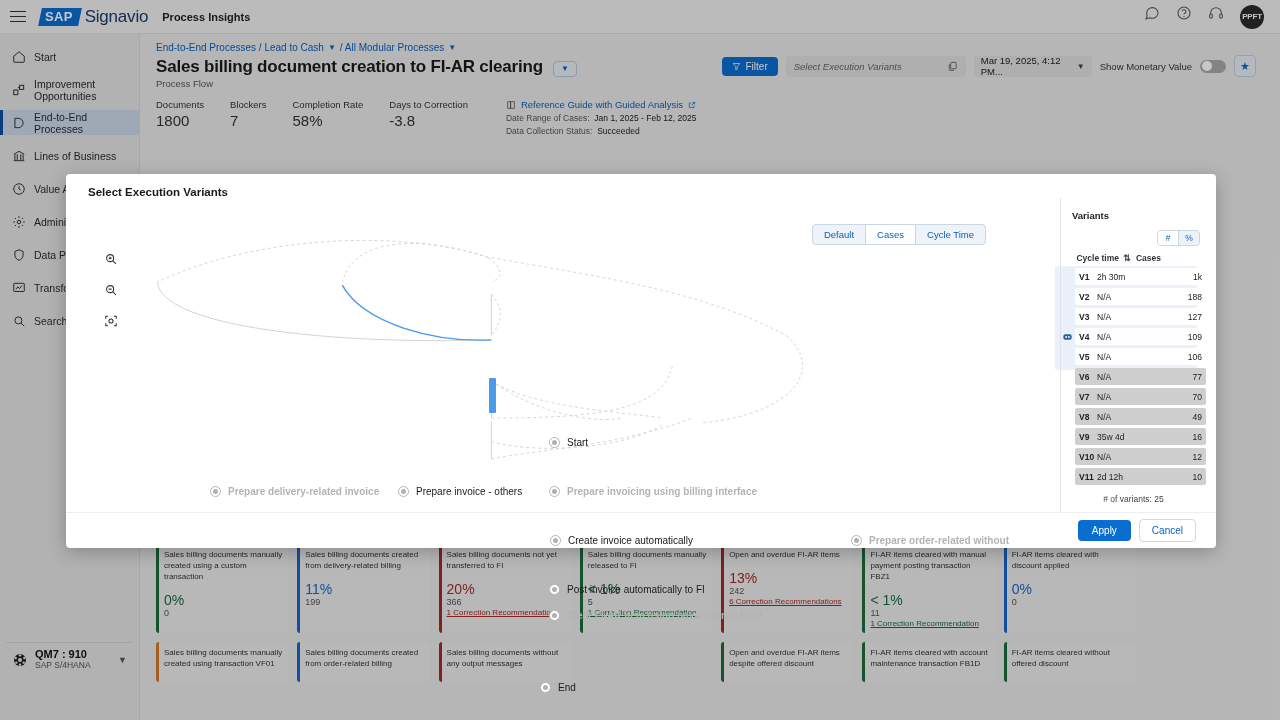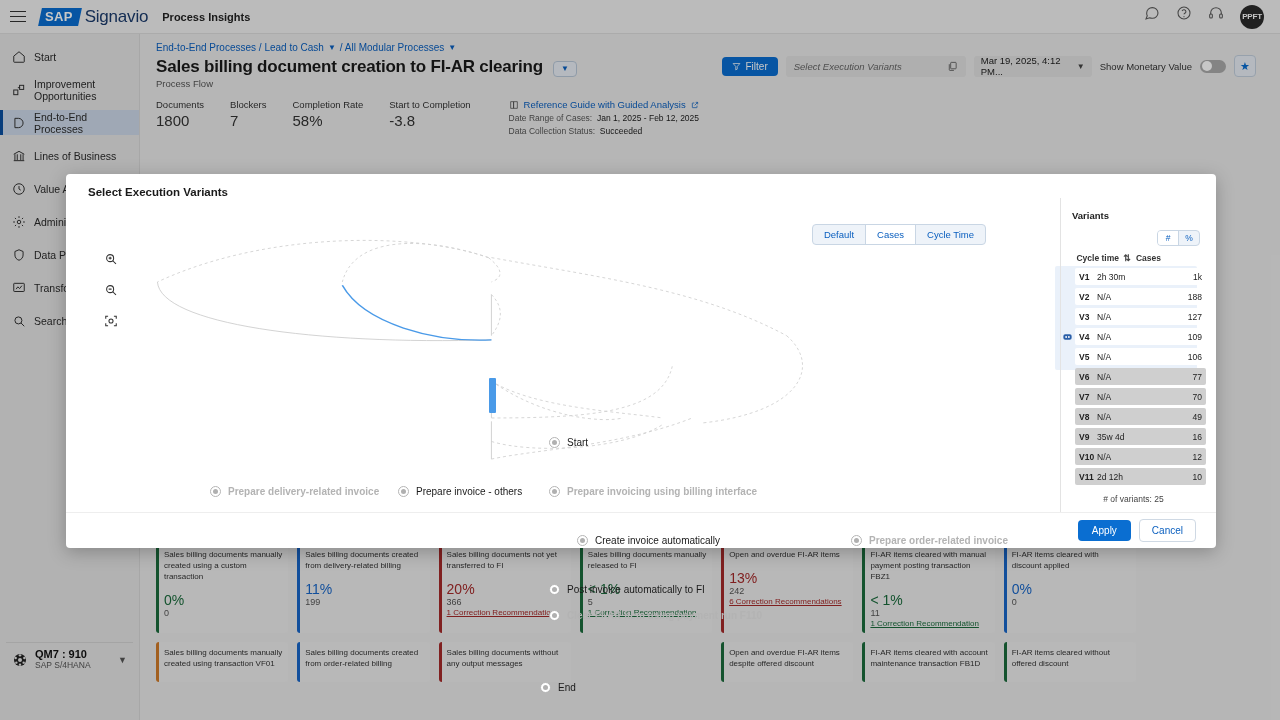--- a/index.html
+++ b/index.html
@@ -355,21 +355,21 @@
       </div>
       <div class="kpi">
         <div class="kpi-label">Blockers</div>
         <div class="kpi-val">7</div>
       </div>
       <div class="kpi">
         <div class="kpi-label">Completion Rate</div>
         <div class="kpi-val">58%</div>
       </div>
       <div class="kpi">
-        <div class="kpi-label">Start to Completion</div>
+        <div class="kpi-label">Days to Correction</div>
         <div class="kpi-val">-3.8</div>
       </div>
       <div class="ref-block">
         <div class="ref-link">
           <svg width="10" height="10" viewBox="0 0 24 24" fill="none" stroke="#444" stroke-width="1.7">
               <path d="M4 4h7v16H4z"></path>
               <path d="M11 4h9v16h-9z"></path>
             </svg>
           <span>Reference Guide with Guided Analysis</span>
           <svg width="8" height="8" viewBox="0 0 24 24" fill="none" stroke="#0a5fbf" stroke-width="2.2">
@@ -564,27 +564,27 @@
           <div class="node-label faded">Prepare delivery-related invoice</div>
         </div>
         <div class="node" style="left:332px; top:288px">
           <div class="node-dot"></div>
           <div class="node-label dark">Prepare invoice - others</div>
         </div>
         <div class="node" style="left:483px; top:288px">
           <div class="node-dot"></div>
           <div class="node-label faded">Prepare invoicing using billing interface</div>
         </div>
-        <div class="node" style="left:511px; top:337px">
+        <div class="node" style="left:484px; top:337px">
           <div class="node-dot"></div>
           <div class="node-label dark">Create invoice automatically</div>
         </div>
         <div class="node" style="left:785px; top:337px">
           <div class="node-dot"></div>
-          <div class="node-label faded">Prepare order-related invoice</div>
+          <div class="node-label faded">Prepare order-related without</div>
         </div>
         <div class="node" style="left:483px; top:386px">
           <div class="node-dot"></div>
           <div class="node-label dark">Post invoice automatically to FI</div>
         </div>
         <div class="node" style="left:483px; top:412px">
           <div class="node-dot"></div>
           <div class="node-label faded">Clear FI-AR item using payment run F110</div>
         </div>
         <div class="node" style="left:474px; top:484px">

